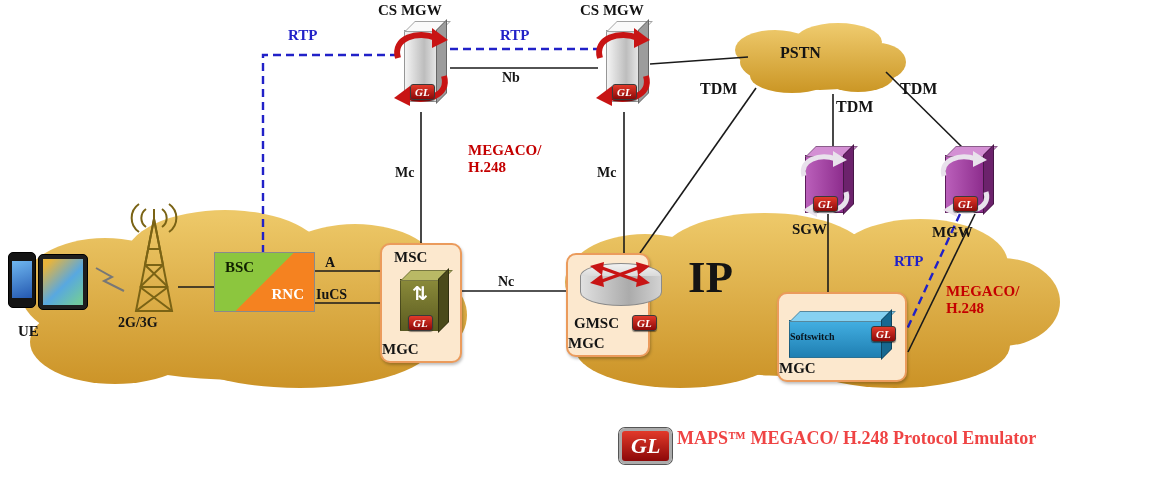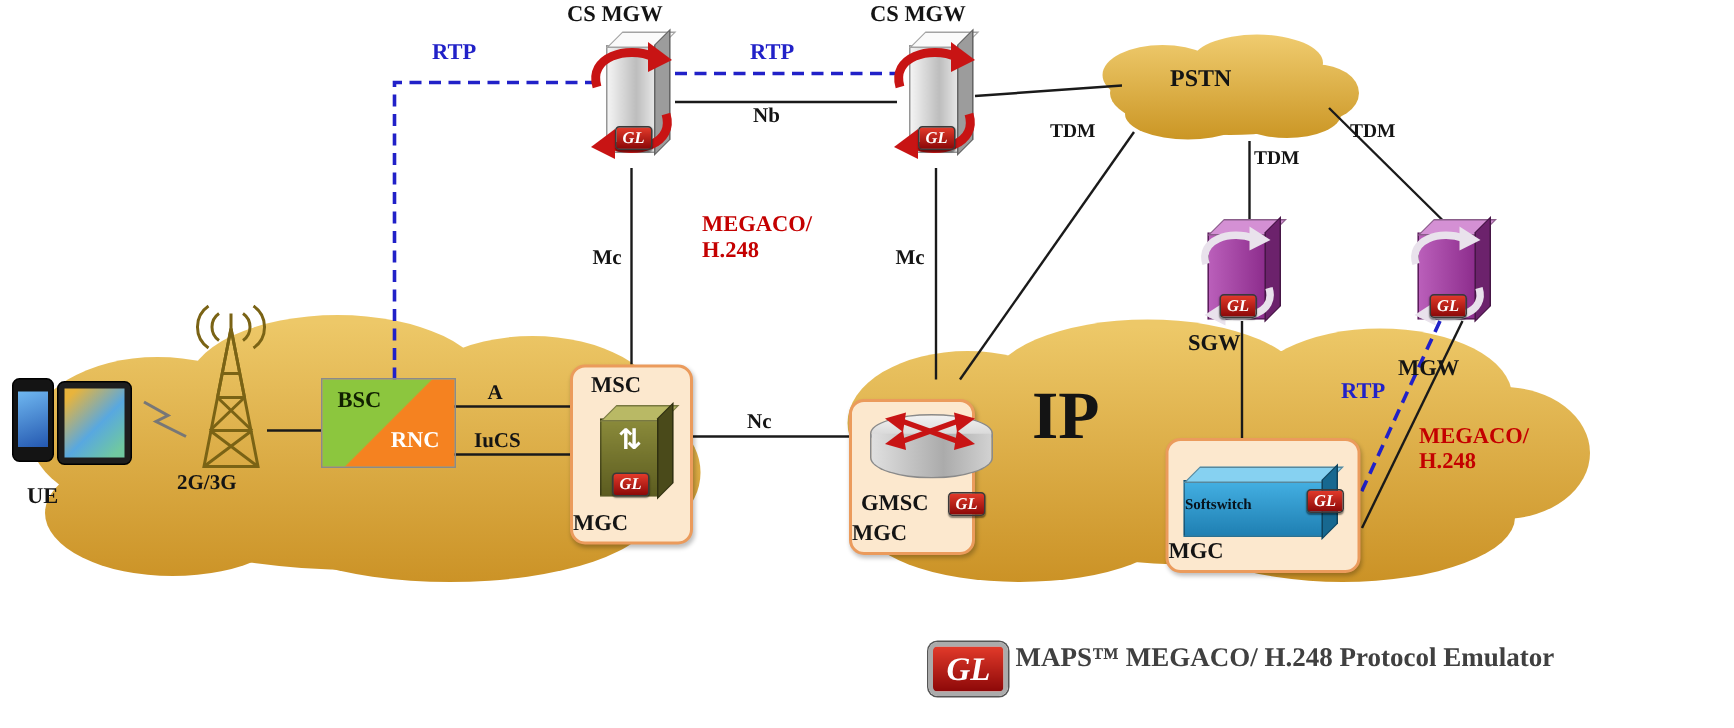--- a/index.html
+++ b/index.html
@@ -2,38 +2,38 @@
 <html><head>
 <meta charset="utf-8">
 <title>MEGACO/H.248 Network Diagram</title>
 <style>
   *{margin:0;padding:0;box-sizing:border-box}
   body{background:#fff}
   .stage{position:relative;width:1156px;height:485px;background:#fff;overflow:hidden;font-family:"Liberation Serif",serif}
   .layer{position:absolute;left:0;top:0}
   .abs{position:absolute}
   .label{position:absolute;font-family:"Liberation Serif",serif;font-weight:bold;color:#141414;text-align:left;line-height:1.12}
-  .s13{font-size:13px}.s14{font-size:14px}.s15{font-size:15px}.s16{font-size:16px}.s30{font-size:30px}.s38{font-size:45px}
+  .s13{font-size:16px}.s14{font-size:14px}.s15{font-size:15px}.s16{font-size:16px}.s30{font-size:30px}.s38{font-size:45px}
   .blue{color:#2121C8}.red{color:#C40000}.pre{white-space:pre-line}
   .panel{position:absolute;background:#FCE8CE;border:2px solid #EB9B5C;border-radius:10px;box-shadow:1px 2px 3px rgba(0,0,0,.25)}
   .box3d{position:absolute;background:var(--f);border:1px solid rgba(0,0,0,.35)}
   .box3d::before{content:"";position:absolute;left:-1px;top:-10px;width:calc(100% + 2px);height:9px;background:var(--t);border:1px solid rgba(0,0,0,.35);transform:skewX(-45deg);transform-origin:0 100%}
   .box3d::after{content:"";position:absolute;top:-1px;right:-10px;width:9px;height:calc(100% + 2px);background:var(--s);border:1px solid rgba(0,0,0,.35);transform:skewY(-45deg);transform-origin:0 0}
   .gl{position:absolute;z-index:6;background:linear-gradient(180deg,#E23A2A,#8C0808);color:#fff;border:1px solid #3a3a3a;border-radius:3px;font-family:"Liberation Serif",serif;font-style:italic;font-weight:bold;font-size:11px;line-height:1.1;padding:1px 4px;box-shadow:0 1px 1px rgba(0,0,0,.45)}
   .gl-big{font-size:22px;padding:3px 9px;border:3px solid #ABABAB;box-shadow:0 0 0 1px #555;border-radius:6px}
   .cyl-top{background:linear-gradient(180deg,#F2F2F2,#C2C2C2);border:1px solid #8a8a8a;border-radius:50%}
   .cyl-body{background:linear-gradient(90deg,#E0E0E0,#ABABAB 60%,#D2D2D2);border:1px solid #8a8a8a;border-top:none;border-radius:0 0 41px 41px/0 0 14px 14px}
   .bscrnc{position:absolute;background:linear-gradient(135deg,#8CC63E 49.6%,#F58220 50.4%);border:1px solid #8a8a8a}
   .phone{position:absolute;left:0;top:2px;width:28px;height:56px;background:#141414;border:1px solid #000;border-radius:5px}
   .pscreen{position:absolute;left:3px;top:8px;right:3px;bottom:9px;background:linear-gradient(160deg,#6FB7F0,#2458B0)}
   .tablet{position:absolute;left:30px;top:4px;width:50px;height:56px;background:#1E1E1E;border:1px solid #000;border-radius:5px}
   .tscreen{position:absolute;left:4px;top:4px;right:4px;bottom:4px;background:linear-gradient(135deg,#E8B43C 10%,#58A8E0 55%,#70C8A0 90%)}
   .wicon{position:absolute;left:0;top:0;width:100%;text-align:center;color:#fff;font-weight:bold;font-size:19px;font-family:"DejaVu Sans",sans-serif;line-height:1.4}
   .ss-t{color:#08131c}
-  .legend-text{position:absolute;font-family:"Liberation Serif",serif;font-weight:bold;font-size:18px;line-height:1.35;color:#404040;white-space:nowrap}
+  .legend-text{position:absolute;font-family:"Liberation Serif",serif;font-weight:bold;font-size:18px;line-height:1.35;color:#ef4444;white-space:nowrap}
 </style>
 </head>
 <body>
 
 <div class="stage">
 
   <svg class="layer" width="1156" height="485">
     <defs>
       <linearGradient id="gw" gradientUnits="userSpaceOnUse" x1="0" y1="215" x2="0" y2="400">
         <stop offset="0" stop-color="#EDC868"></stop>
@@ -116,21 +116,21 @@
       <path d="M30,16 L21,62 M30,16 L39,62 M24,46 L36,46 M21,62 L39,62 M21,62 L44,84 M39,62 L16,84 M16,84 L44,84 M16,84 L48,108 M44,84 L12,108"></path>
       <path d="M30,16 V6"></path>
       <path d="M22,6 a11,11 0 0 0 0,18"></path>
       <path d="M15,1 a17,17 0 0 0 0,28"></path>
       <path d="M38,6 a11,11 0 0 1 0,18"></path>
       <path d="M45,1 a17,17 0 0 1 0,28"></path>
     </g>
   </svg>
   <div class="label s14" style="left:118px;top:315px;width:70px">2G/3G</div>
 
-  <div class="bscrnc" style="left:214px;top:252px;width:90px;height:60px">
+  <div class="bscrnc" style="left:214px;top:252px;width:101px;height:60px">
     <span class="label s15" style="left:10px;top:6px;color:#102000">BSC</span>
     <span class="label s15" style="right:10px;bottom:8px;color:#fff">RNC</span>
   </div>
 
   <div class="panel" style="left:380px;top:243px;width:82px;height:120px">
     <div class="label s15" style="left:12px;top:4px;width:100%">MSC</div>
     <div class="box3d" style="left:18px;top:34px;width:40px;height:52px;--f:linear-gradient(180deg,#8A8A3A,#5C5C20);--t:#B9B965;--s:#4A4A1A">
       <span class="wicon">⇅</span>
     </div>
     <span class="gl" style="left:26px;top:70px">GL</span>
@@ -156,21 +156,21 @@
       <path d="M10,32 C4,12 30,4 48,12" stroke="#C81414" stroke-width="6" fill="none"></path>
       <polygon points="44,2 60,14 44,22" fill="#C81414"></polygon>
       <path d="M56,50 C62,70 36,78 18,70" stroke="#C81414" stroke-width="6" fill="none"></path>
       <polygon points="22,60 6,72 22,80" fill="#C81414"></polygon>
     </svg>
     <span class="gl" style="left:24px;top:82px">GL</span>
   </div>
 
   <div class="label s16" style="left:780px;top:44px;width:80px">PSTN</div>
 
-  <div class="panel" style="left:566px;top:266px;width:84px;height:104px">
+  <div class="panel" style="left:566px;top:253px;width:84px;height:104px">
     <div class="cyl-top abs" style="left:12px;top:8px;width:82px;height:26px"></div>
     <div class="cyl-body abs" style="left:12px;top:21px;width:82px;height:30px"></div>
     <svg class="abs" style="left:20px;top:5px" width="66" height="28" viewBox="0 0 66 28">
       <g stroke="#C81414" stroke-width="3.4" fill="none">
         <path d="M14,21 L50,8"></path>
         <path d="M14,8 L50,21"></path>
       </g>
       <g fill="#C81414">
         <polygon points="48,2 62,6 50,15"></polygon>
         <polygon points="16,27 2,23 14,14"></polygon>
@@ -196,21 +196,21 @@
   <div class="label s15" style="left:792px;top:221px;width:68px">SGW</div>
 
   <div class="box3d" style="left:945px;top:155px;width:40px;height:58px;--f:linear-gradient(90deg,#BA5FBA,#8C2C8C);--t:#D490D4;--s:#6C226C"></div>
   <svg class="abs" style="left:936px;top:150px" width="58" height="70" viewBox="0 0 58 70">
     <path d="M8,26 C3,10 24,3 40,9" stroke="#E9E2EC" stroke-width="5" fill="none"></path>
     <polygon points="37,1 51,10 37,17" fill="#E9E2EC"></polygon>
     <path d="M50,42 C55,58 34,65 18,59" stroke="#E9E2EC" stroke-width="5" fill="none"></path>
     <polygon points="21,51 7,60 21,67" fill="#E9E2EC"></polygon>
   </svg>
   <span class="gl" style="left:953px;top:196px">GL</span>
-  <div class="label s15" style="left:932px;top:238px;width:68px">MGW</div>
+  <div class="label s15" style="left:932px;top:224px;width:68px">MGW</div>
 
   <div class="panel" style="left:777px;top:292px;width:130px;height:90px">
     <div class="box3d" style="left:10px;top:26px;width:94px;height:38px;--f:linear-gradient(180deg,#43AFE2,#1F7FB2);--t:#86D1F1;--s:#176890">
       <div class="ss-t label" style="font-size:10px;left:0;top:10px;width:100%">Softswitch</div>
     </div>
     <span class="gl" style="left:92px;top:32px">GL</span>
     <div class="label s15" style="left:0;bottom:3px;width:100%">MGC</div>
   </div>
 
   <div class="label s15 blue" style="left:288px;top:27px;width:40px">RTP</div>

